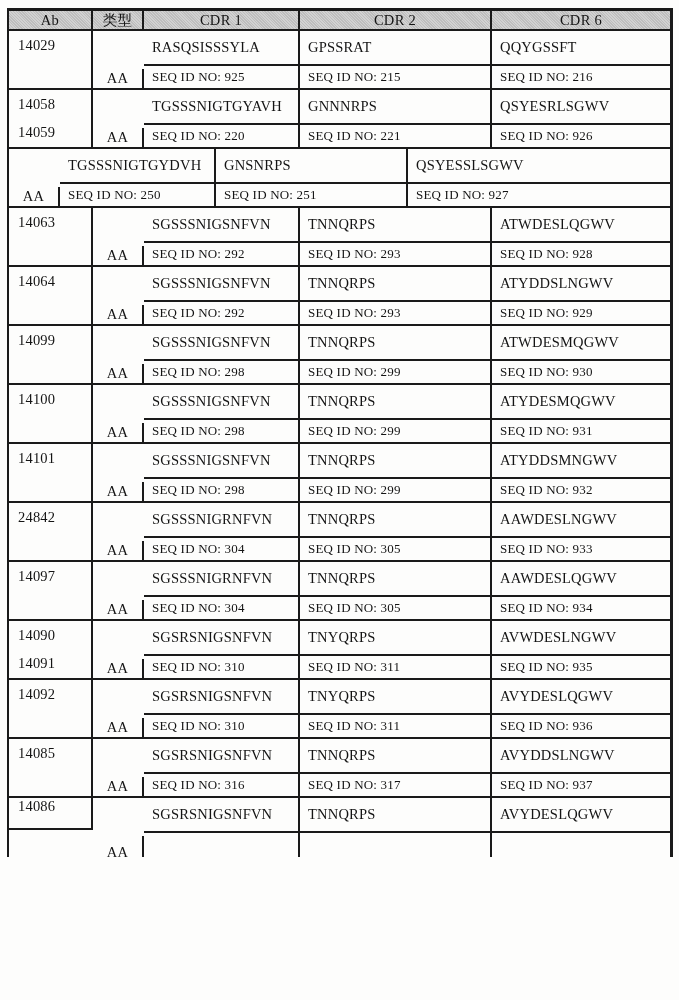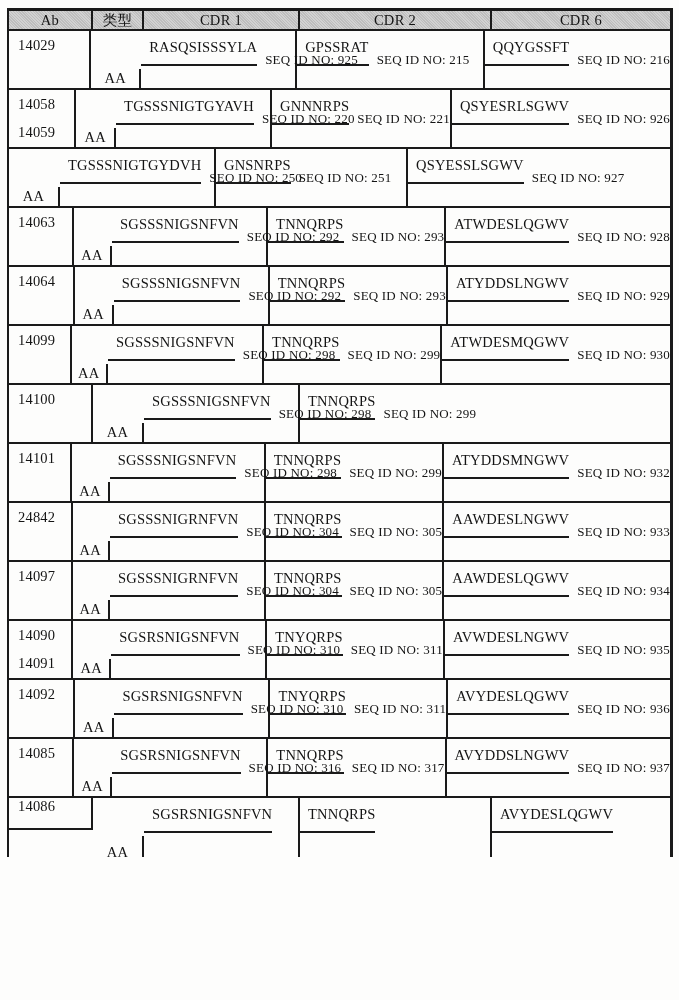--- a/index.html
+++ b/index.html
@@ -70,21 +70,21 @@
   .cell-type{
     display:flex;
     align-items:center;
     justify-content:center;
     font-size:14.5px;
     letter-spacing:.3px;
     margin-top:38px;
   }
   .cell-cdr{
     display:flex;
-    flex-direction:row;
+    flex-direction:column;
   }
   .cdr-seq{
     height:35px;
     border-bottom:2px solid var(--line);
     display:flex;
     align-items:center;
     padding-left:8px;
     font-size:14.5px;
     letter-spacing:.2px;
     white-space:nowrap;
@@ -261,20 +261,24 @@
       <span class="type-value">AA</span>
     </div>
     <div class="td cell-cdr col-c1">
       <div class="cdr-seq">SGSSSNIGSNFVN</div>
       <div class="cdr-id">SEQ ID NO: 298</div>
     </div>
     <div class="td cell-cdr col-c2">
       <div class="cdr-seq">TNNQRPS</div>
       <div class="cdr-id">SEQ ID NO: 299</div>
     </div>
+    <div class="td cell-cdr col-c3">
+      <div class="cdr-seq">ATYDESMQGWV</div>
+      <div class="cdr-id">SEQ ID NO: 931</div>
+    </div>
   </div>
 
   <div class="trow">
     <div class="td cell-ab col-ab">
       <div class="ab-line">14101</div>
       <div class="ab-line"></div>
     </div>
     <div class="td cell-type col-type">
       <span class="type-value">AA</span>
     </div>

